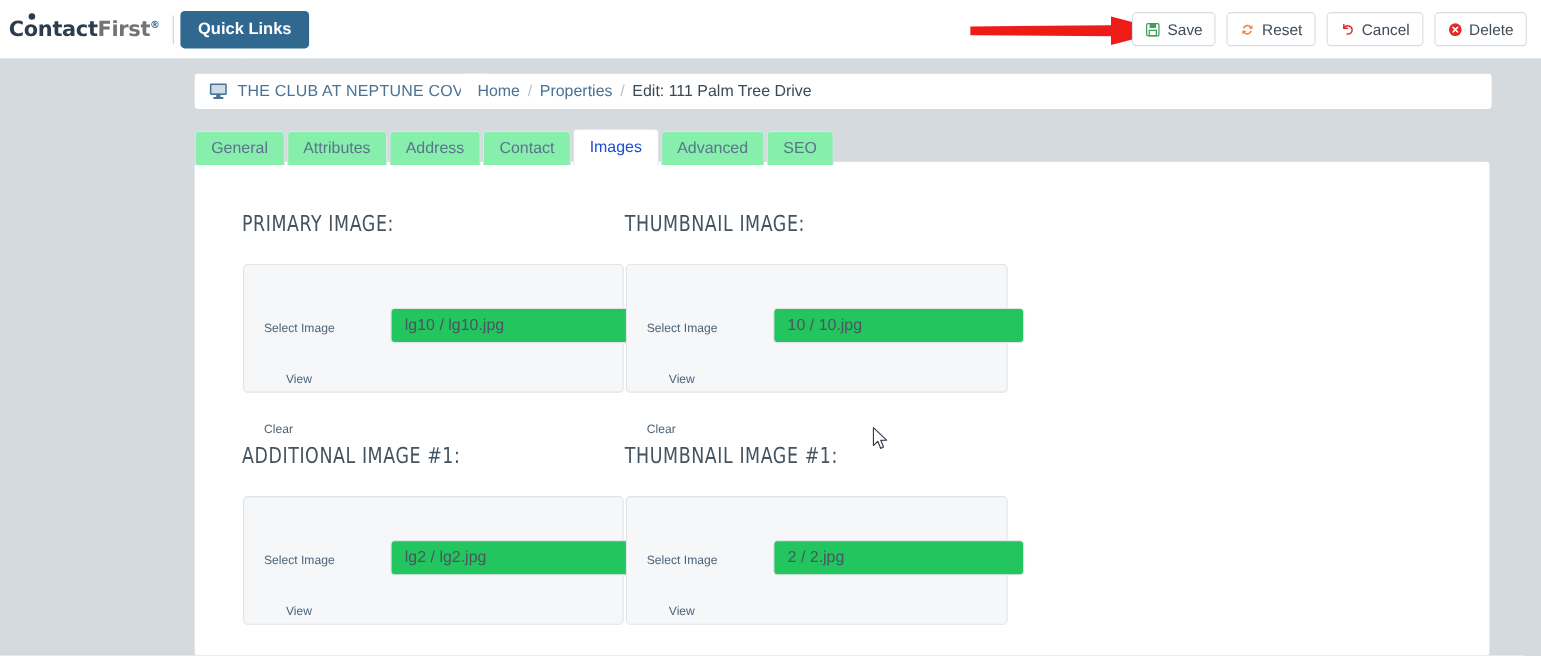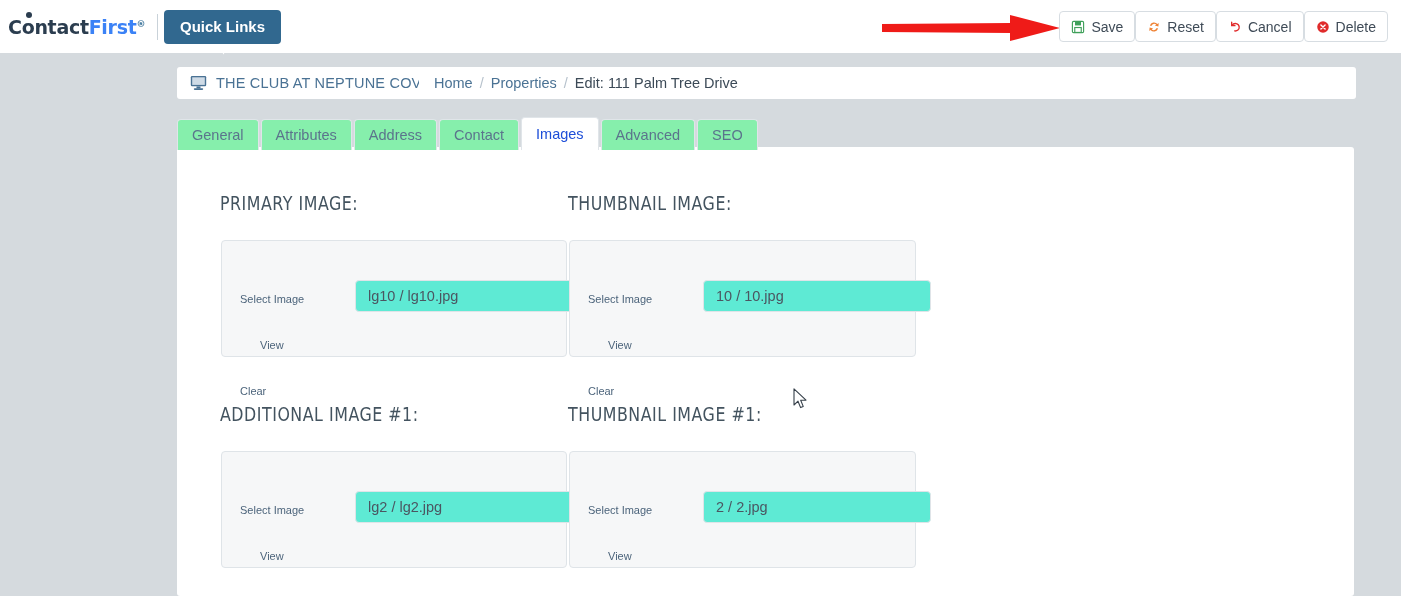--- a/index.html
+++ b/index.html
@@ -34,21 +34,21 @@
   }
   #brand-logo {
     font-family: "DejaVu Sans", sans-serif;
     font-size: 19px;
     font-weight: bold;
     color: #2b3d4f;
     letter-spacing: -0.3px;
     white-space: nowrap;
     position: relative;
   }
-  #brand-logo .first { color: #3b82f6; }
+  #brand-logo .first { color: #737373; }
   #brand-logo .reg {
     font-size: 9px;
     vertical-align: super;
     color: #2f6b94;
   }
   #brand-dot {
     position: absolute;
     left: 18px; top: -4px;
     width: 6px; height: 6px;
     border-radius: 50%;
@@ -88,21 +88,21 @@
     font-size: 12px;
     font-weight: bold;
     margin-left: 2px;
   }
 
   
   #actions {
     position: absolute;
     right: 13px; top: 11px;
     display: flex;
-    gap: 0;
+    gap: 10px;
   }
   .act-btn {
     height: 31px;
     min-width: 64px;
     background: #ffffff;
     border: 1px solid #d7dde2;
     border-radius: 4px;
     padding: 0 11px;
     display: flex;
     align-items: center;
@@ -243,21 +243,21 @@
     line-height: 26px;
     white-space: nowrap;
     margin-top: 20px;
   }
   .lnk.indent { padding-left: 20px; }
 
   .fld {
     position: absolute;
     left: 133px; top: 39px;
     width: 228px; height: 32px;
-    background: #5eead4;
+    background: #22c55e;
     border: 1px solid #dfe4e8;
     border-radius: 4px;
     padding: 0 12px;
     font-family: "Liberation Sans", sans-serif;
     font-size: 14.5px;
     color: #4b5661;
     outline: none;
   }
 
   

